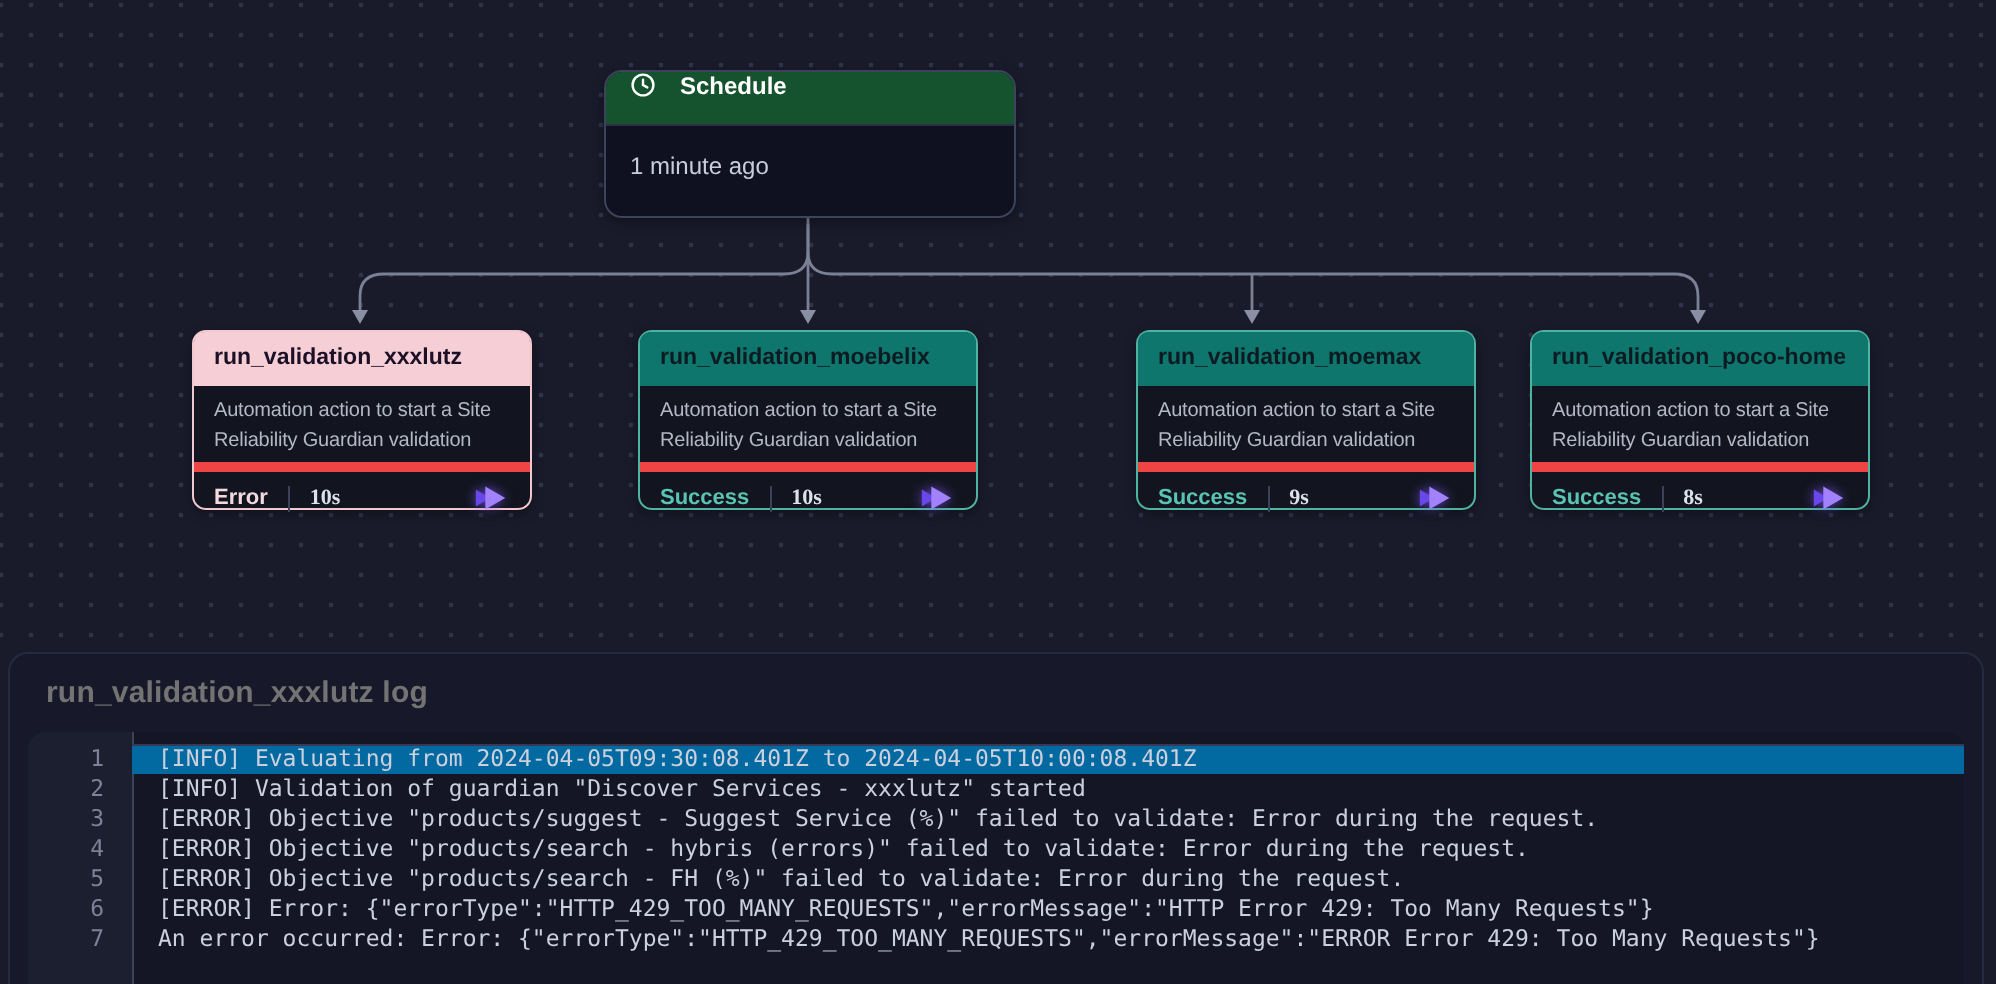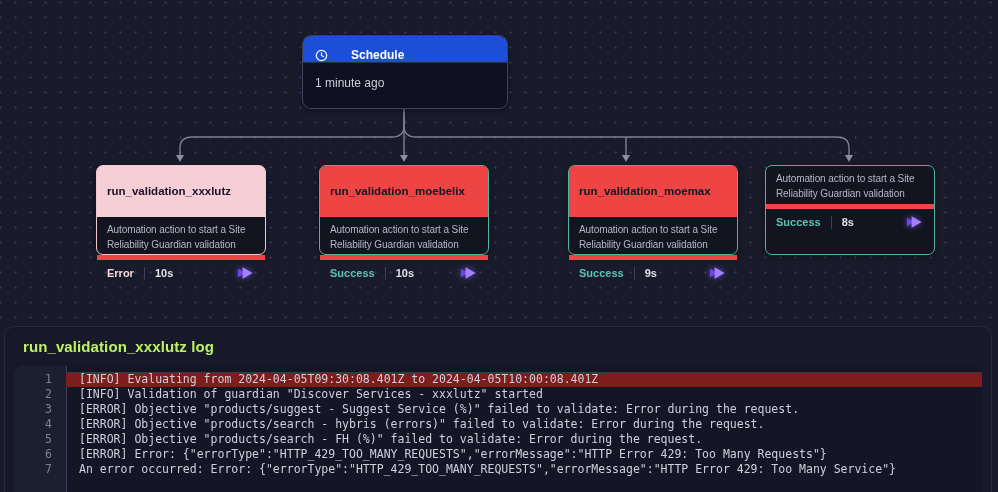--- a/index.html
+++ b/index.html
@@ -19,87 +19,87 @@
   }
   .connectors{position:absolute;left:0;top:0;pointer-events:none;}
 
   
   .schedule-node{
     position:absolute;left:302px;top:35px;width:204px;height:72px;
     background:#0f1120;border:1px solid #3e425a;border-radius:9px;
     box-shadow:0 2px 6px rgba(0,0,0,.35);
   }
   .schedule-header{
-    display:flex;align-items:flex-end;gap:23px;height:26px;padding:0 12px;
-    background:#1d4ed8;border-bottom:1px solid #2c2f46;border-radius:8px 8px 0 0;
+    display:flex;align-items:flex-start;gap:12px;height:26px;padding:0 12px;
+    background:#14532d;border-bottom:1px solid #2c2f46;border-radius:8px 8px 0 0;
     color:#ffffff;font-size:12px;font-weight:700;
   }
   .schedule-body{padding:13px 12px;color:#c9cdda;font-size:12px;}
   .clock{width:13px;height:13px;flex:0 0 13px;}
 
   
   .task-node{
     position:absolute;top:165px;width:168px;height:88px;
     background:#12141f;border-radius:7px;
     box-shadow:0 2px 6px rgba(0,0,0,.35);
   }
   .task-node .node-header{
-    height:27px;line-height:27px;padding:12px 10px;
+    height:27px;line-height:27px;padding:0 10px;
     border-radius:5px 5px 0 0;
     font-size:11.5px;font-weight:700;letter-spacing:0;
     white-space:nowrap;overflow:hidden;
   }
   .task-node.error{border:1px solid #f3c7cf;}
   .task-node.error .node-header{background:#f6ced6;color:#1b1026;}
   .task-node.success{border:1px solid #50b2a0;}
-  .task-node.success .node-header{background:#ef4444;color:#0c1a21;}
+  .task-node.success .node-header{background:#0f766e;color:#0c1a21;}
   .node-body{
     padding:6px 10px 0;height:32px;
     color:#b4b8c6;font-size:10px;line-height:1.45;letter-spacing:-0.1px;
     border-bottom:5px solid #ef4444;
   }
   .node-footer{
     height:26px;display:flex;align-items:center;padding:0 10px;
     font-size:11px;font-weight:700;
   }
   .status{white-space:nowrap;}
   .task-node.error .status{color:#f2dade;}
   .task-node.success .status{color:#5ac4b2;}
   .footer-sep{width:1px;height:13px;background:#3c4058;margin:0 10px;}
-  .duration{color:#dde1ec;font-weight:700;}
+  .duration{color:#dde1ec;font-weight:700;font-family:Liberation Serif, serif;}
   .action-icon{margin-left:auto;width:19px;height:14px;filter:drop-shadow(0 0 3px rgba(124,86,245,.8));}
 
   
   .log-panel{
     position:absolute;left:4px;top:326px;width:988px;height:166px;
     background:#17192a;border:1px solid #262941;border-bottom:none;
     border-radius:10px 10px 0 0;box-sizing:border-box;
   }
   .panel-title{
-    padding:11px 18px 9px;color:#bef264;
+    padding:11px 18px 9px;color:#737373;
     font-size:15px;font-weight:700;letter-spacing:.1px;
   }
   .editor{
     position:absolute;left:9px;right:9px;top:39px;bottom:0;
     background:#141626;border-radius:8px 8px 0 0;overflow:hidden;
     font-family:"DejaVu Sans Mono","Liberation Mono",monospace;
     font-size:11.5px;line-height:15px;
     padding-top:6px;
   }
   .gutter-bg{
     position:absolute;left:0;top:0;bottom:0;width:52px;
     background:#1c1f30;border-right:1px solid #3c415c;border-radius:8px 0 0 0;
   }
   .line{position:relative;display:flex;}
   .ln{
     flex:0 0 52px;width:52px;box-sizing:border-box;
     text-align:right;padding-right:14px;color:#7d8298;
   }
   .code{flex:1;padding-left:13px;white-space:pre;color:#ccd0dd;}
-  .line.active .code{background:#7f1d1d;box-shadow:inset 0 1px 0 #343a55;}
+  .line.active .code{background:#0369a1;box-shadow:inset 0 1px 0 #343a55;}
 </style>
 </head>
 <body>
 
 <div class="canvas">
 
   <svg class="connectors" width="998" height="326">
     <g stroke="#7b8095" stroke-width="1.4" fill="none">
       <path d="M404 108 L404 155"></path>
       <path d="M404 112 L404 126 Q404 137 392 137 L192 137 Q180 137 180 148 L180 155"></path>
@@ -170,20 +170,21 @@
       <span class="footer-sep"></span>
       <span class="duration">9s</span>
       <svg class="action-icon" viewBox="0 0 20 14">
         <path fill="#6a47e8" d="M2 2.5 L9.5 7 L2 11.5 Z"></path>
         <path fill="#a182fb" d="M7 1 L17.5 7 L7 13 Z"></path>
       </svg>
     </div>
   </div>
 
   <div class="task-node success" style="left:765px">
+    <div class="node-header">run_validation_poco-home</div>
     <div class="node-body">
       <span>Automation action to start a Site</span><br>
       <span>Reliability Guardian validation</span>
     </div>
     <div class="node-footer">
       <span class="status">Success</span>
       <span class="footer-sep"></span>
       <span class="duration">8s</span>
       <svg class="action-icon" viewBox="0 0 20 14">
         <path fill="#6a47e8" d="M2 2.5 L9.5 7 L2 11.5 Z"></path>
@@ -217,16 +218,16 @@
     <div class="line">
       <span class="ln">5</span>
       <span class="code">[ERROR] Objective "products/search - FH (%)" failed to validate: Error during the request.</span>
     </div>
     <div class="line">
       <span class="ln">6</span>
       <span class="code">[ERROR] Error: {"errorType":"HTTP_429_TOO_MANY_REQUESTS","errorMessage":"HTTP Error 429: Too Many Requests"}</span>
     </div>
     <div class="line">
       <span class="ln">7</span>
-      <span class="code">An error occurred: Error: {"errorType":"HTTP_429_TOO_MANY_REQUESTS","errorMessage":"HTTP Error 429: Too Many Service"}</span>
+      <span class="code">An error occurred: Error: {"errorType":"HTTP_429_TOO_MANY_REQUESTS","errorMessage":"ERROR Error 429: Too Many Requests"}</span>
     </div>
   </div>
 </div>
 
 </body></html>

